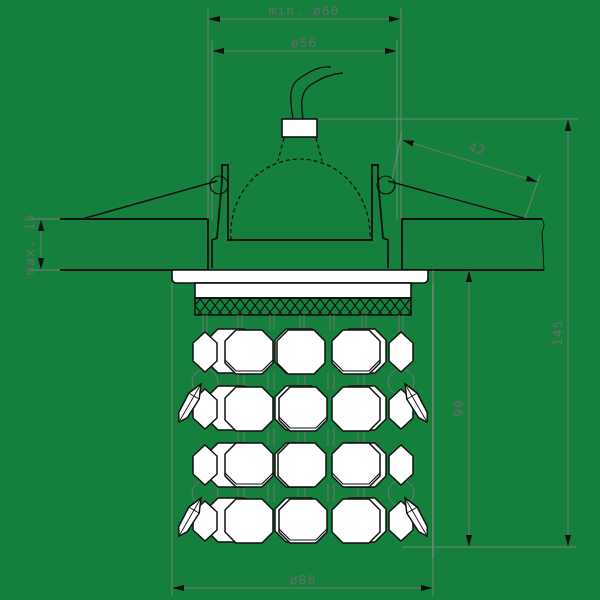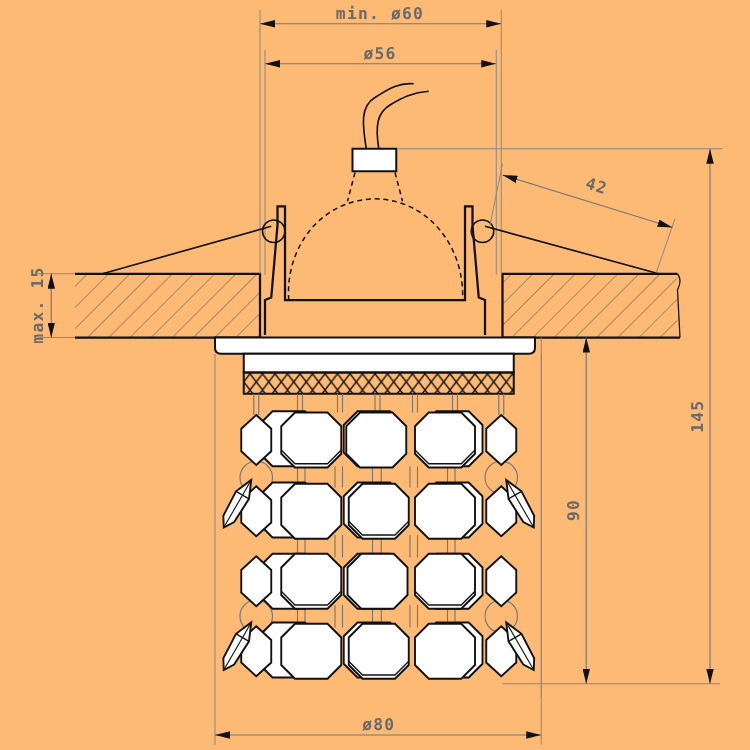--- a/index.html
+++ b/index.html
@@ -1,16 +1,16 @@
 <!DOCTYPE html>
 <html><head>
   <meta charset="utf-8">
   <style>
     html, body { margin: 0; padding: 0; background: #ffffff; }
-    #canvas { position: relative; width: 600px; height: 600px; background: #fdba74; overflow: hidden; font-weight: bold; }
+    #canvas { position: relative; width: 600px; height: 600px; background: #15803d; overflow: hidden; }
     svg { position: absolute; left: 0; top: 0; }
     .dim-text { font-family: "DejaVu Sans Mono", monospace; font-size: 13px; fill: #6a6a6a; letter-spacing: 1px; }
     .thin { stroke: #777; stroke-width: 0.9; fill: none; }
     .ext { stroke: #888; stroke-width: 0.8; fill: none; }
     .thick { stroke: #111; stroke-width: 1.8; fill: none; }
     .body { stroke: #111; stroke-width: 1.6; fill: #fff; }
     .dash { stroke: #111; stroke-width: 1.2; fill: none; stroke-dasharray: 4 3; }
     .hatch-line { stroke: #555; stroke-width: 0.8; }
     .crystal { stroke: #111; stroke-width: 1.5; fill: #fff; }
     .ring { stroke: #777; stroke-width: 0.9; fill: none; }

